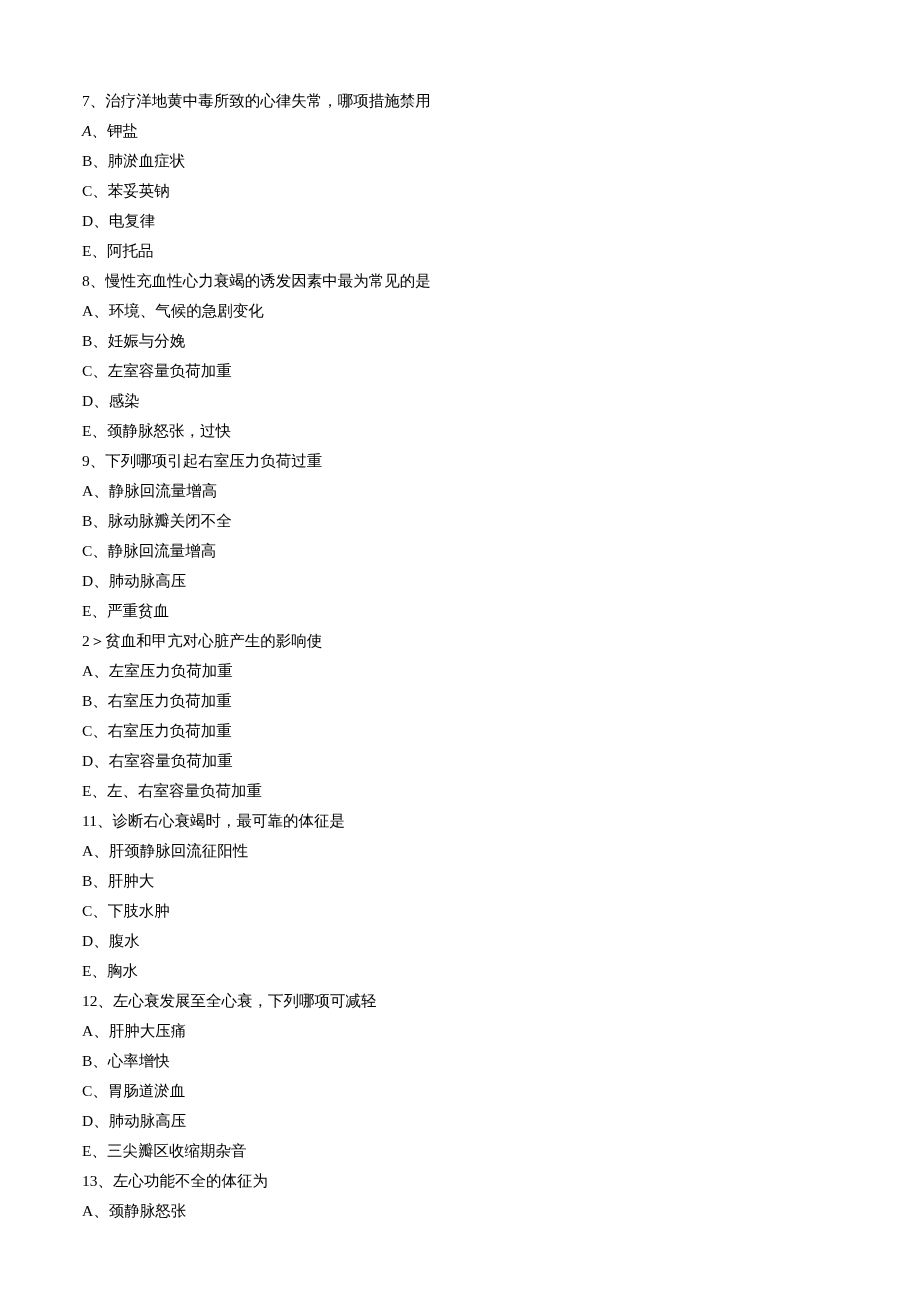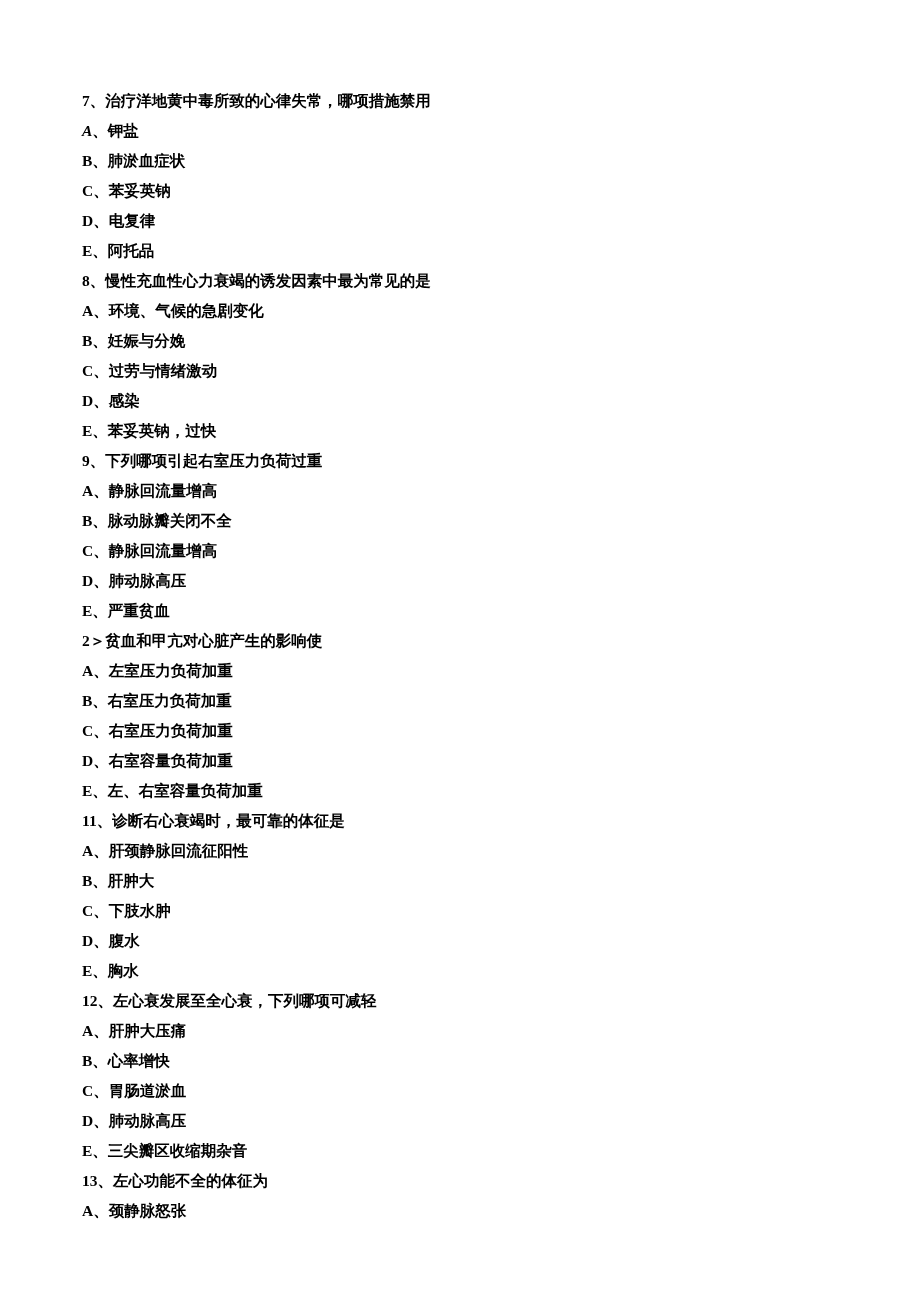--- a/index.html
+++ b/index.html
@@ -12,43 +12,42 @@
     min-height: 1301px;
     font-family: "SimSun", "宋体", serif;
     font-size: 15.5px;
     line-height: 30px;
     color: #000;
     padding: 86px 0 0 82px;
     box-sizing: border-box;
   }
   .line {
     white-space: nowrap;
-    font-weight: bold;
   }
   .italic {
     font-style: italic;
     font-family: "Times New Roman", serif;
   }
 </style>
 </head>
 <body>
 
 <div class="line">7、治疗洋地黄中毒所致的心律失常，哪项措施禁用</div>
 <div class="line"><span class="italic">A</span><span>、</span><span>钾盐</span></div>
 <div class="line">B、肺淤血症状</div>
 <div class="line">C、苯妥英钠</div>
 <div class="line">D、电复律</div>
 <div class="line">E、阿托品</div>
 
 <div class="line">8、慢性充血性心力衰竭的诱发因素中最为常见的是</div>
 <div class="line">A、环境、气候的急剧变化</div>
 <div class="line">B、妊娠与分娩</div>
-<div class="line">C、过劳与情绪激动</div>
+<div class="line">C、左室容量负荷加重</div>
 <div class="line">D、感染</div>
-<div class="line">E、苯妥英钠，过快</div>
+<div class="line">E、颈静脉怒张，过快</div>
 
 <div class="line">9、下列哪项引起右室压力负荷过重</div>
 <div class="line">A、静脉回流量增高</div>
 <div class="line">B、脉动脉瓣关闭不全</div>
 <div class="line">C、静脉回流量增高</div>
 <div class="line">D、肺动脉高压</div>
 <div class="line">E、严重贫血</div>
 
 <div class="line">2＞贫血和甲亢对心脏产生的影响使</div>
 <div class="line">A、左室压力负荷加重</div>

